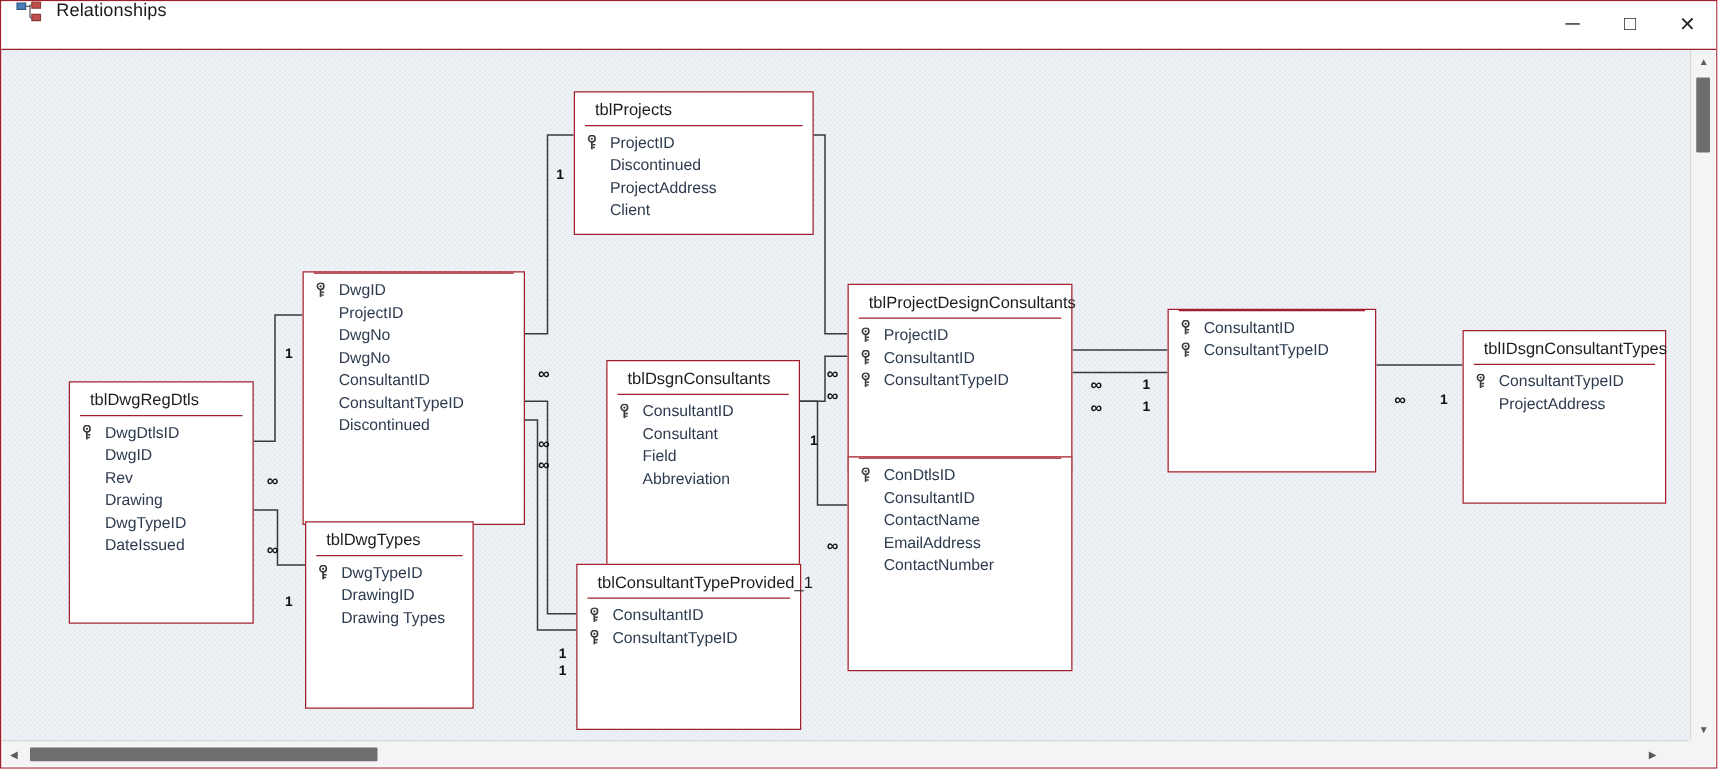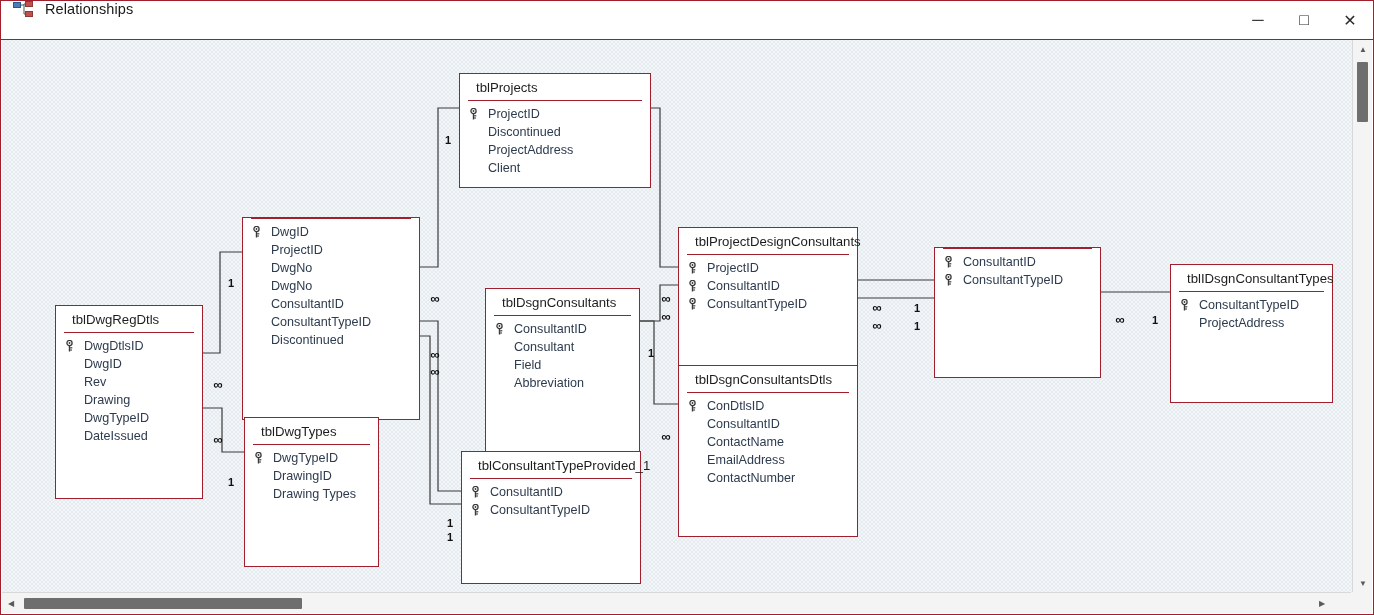--- a/index.html
+++ b/index.html
@@ -496,21 +496,20 @@
                     <rect x="3.8" y="5.2" width="1.4" height="6.3" fill="#3a3a3a"></rect>
                     <rect x="5.2" y="7.2" width="2.1" height="1.2" fill="#3a3a3a"></rect>
                     <rect x="5.2" y="9.4" width="1.7" height="1.2" fill="#3a3a3a"></rect>
                   </svg>
                 </span>
                 <span class="fname">ConsultantTypeID</span>
               </div>
             </div>
           </div>
           <div class="tbl" style="left: 676px; top: 325px; width: 180px; height: 172px;">
-            <div class="tbl-title">tblDsgnConsultantsDtls</div>
             <div class="tbl-rule"></div>
             <div class="fields">
               <div class="field">
                 <span class="keycell">
                   <svg class="keyicon" width="9" height="12" viewBox="0 0 9 12">
                     <circle cx="4.5" cy="3" r="2.6" fill="none" stroke="#3a3a3a" stroke-width="1.3"></circle>
                     <circle cx="4.5" cy="3" r="0.9" fill="#3a3a3a"></circle>
                     <rect x="3.8" y="5.2" width="1.4" height="6.3" fill="#3a3a3a"></rect>
                     <rect x="5.2" y="7.2" width="2.1" height="1.2" fill="#3a3a3a"></rect>
                     <rect x="5.2" y="9.4" width="1.7" height="1.2" fill="#3a3a3a"></rect>

